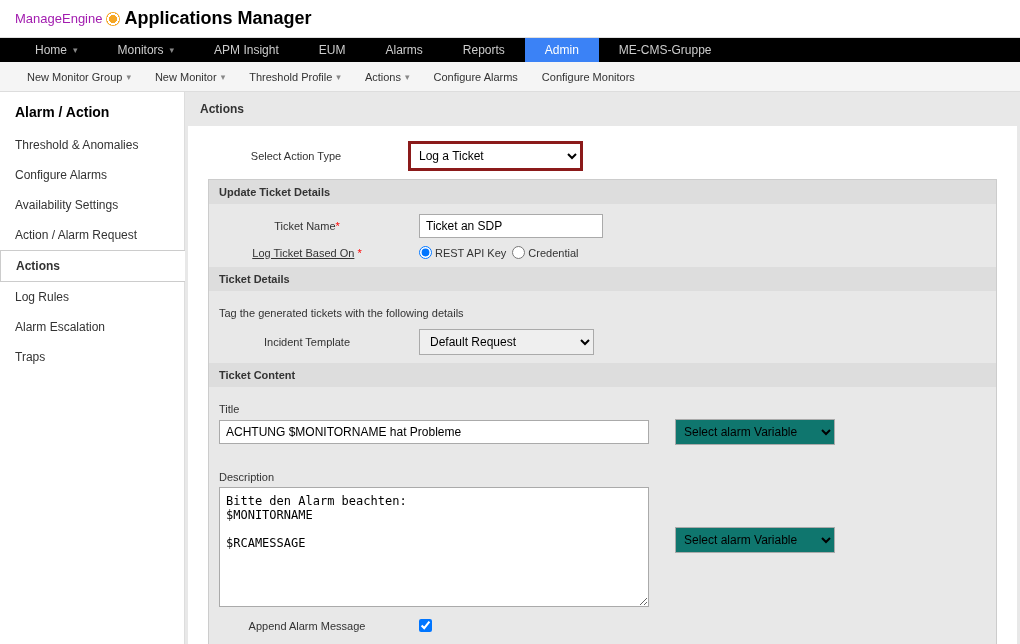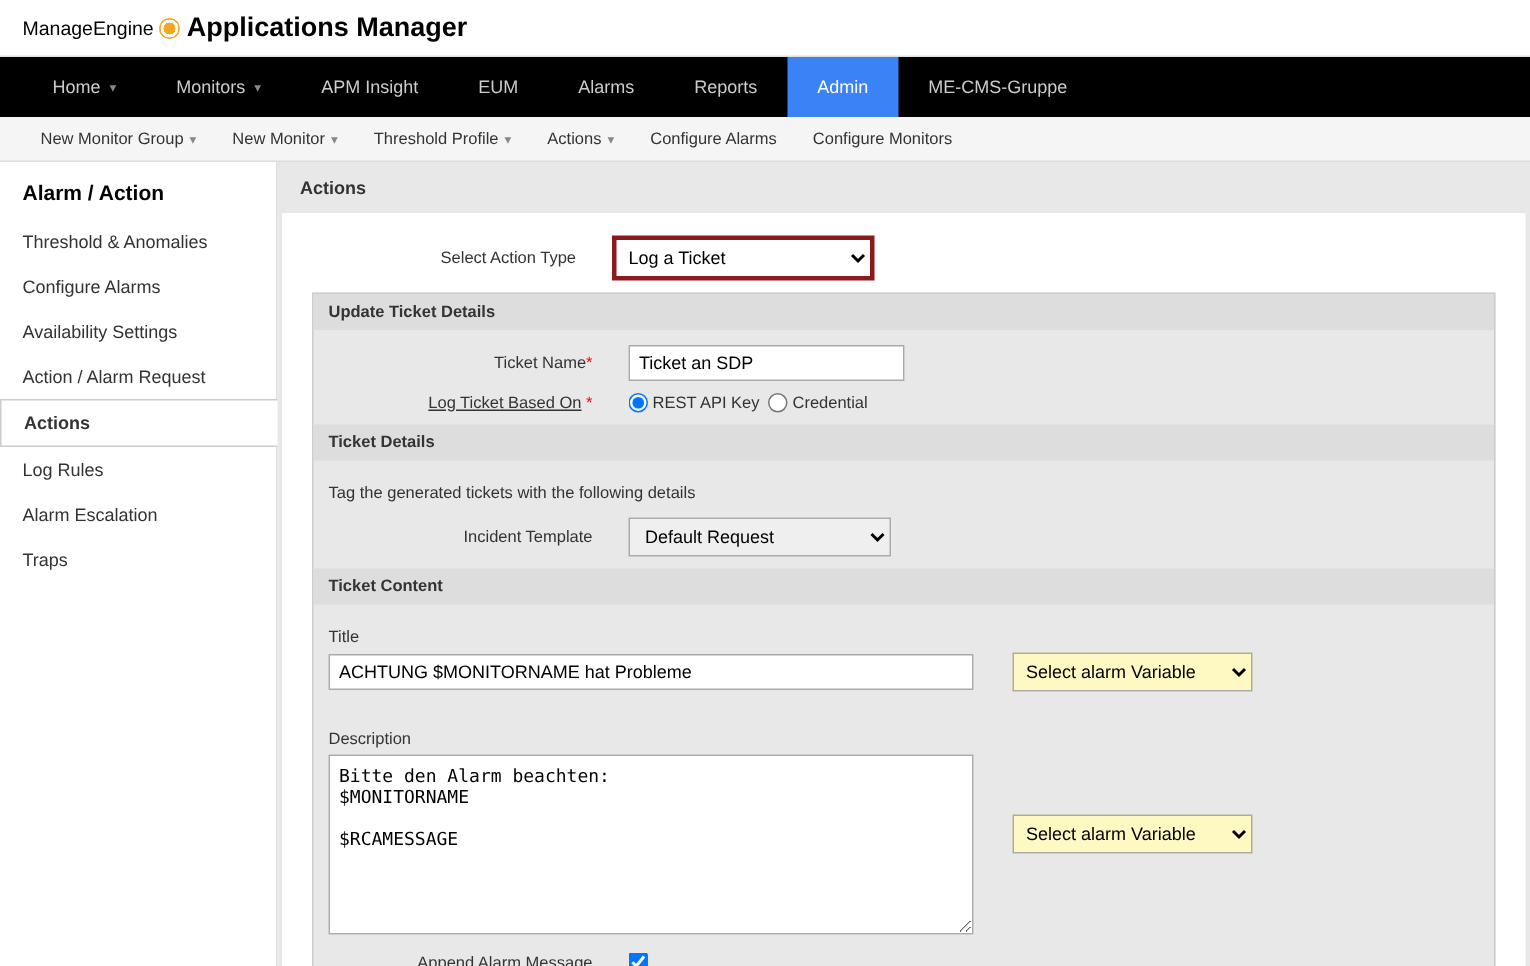--- a/index.html
+++ b/index.html
@@ -1,57 +1,57 @@
 <!DOCTYPE html>
 <html><head>
 <meta charset="utf-8">
 <style>
   * { box-sizing: border-box; margin: 0; padding: 0; }
   body { font-family: Arial, sans-serif; font-size: 12px; color: #333; background: #fff; }
   
   .header-bar { background: #fff; padding: 8px 15px; border-bottom: 1px solid #e0e0e0; }
   .logo { display: flex; align-items: center; gap: 4px; }
-  .logo-text1 { font-size: 13px; font-weight: normal; color: #000000; text-align: center; }
+  .logo-text1 { font-size: 13px; font-weight: normal; color: #a21caf; text-align: center; }
   .logo-icon { width: 14px; height: 14px; background: radial-gradient(circle, #f5a623 40%, #fff 41%, #fff 60%, #f5a623 61%); border-radius: 50%; display: inline-block; }
   .logo-text2 { font-size: 18px; font-weight: bold; color: #000; }
   
-  .nav-primary { background: #000; display: flex; align-items: center; padding: 0 15px; height: 40px; }
+  .nav-primary { background: #000; display: flex; align-items: center; padding: 0 15px; height: 24px; }
   .nav-primary .nav-item { color: #ccc; padding: 0 20px; font-size: 12px; cursor: pointer; display: flex; align-items: center; gap: 6px; height: 100%; }
   .nav-primary .nav-item.active { background: #3b82f6; color: #fff; }
   .chev { font-size: 9px; color: #888; }
   
   .nav-secondary { background: #f5f5f5; display: flex; align-items: center; padding: 0 15px; height: 30px; border-bottom: 1px solid #ddd; font-size: 11px; }
   .nav-secondary .sub-item { padding: 0 12px; color: #333; cursor: pointer; display: flex; align-items: center; gap: 4px; }
   
   .main-container { display: flex; }
   .sidebar { width: 185px; background: #fff; border-right: 1px solid #ddd; }
   .sidebar-title { font-size: 14px; font-weight: bold; padding: 12px 15px 10px; color: #000; }
   .sidebar-item { padding: 8px 15px; font-size: 12px; color: #333; cursor: pointer; }
   .sidebar-item.active { background: #fff; border: 1px solid #ccc; border-right: none; font-weight: bold; margin-right: -1px; position: relative; }
   
   .content { flex: 1; background: #e8e8e8; padding: 0; }
   .content-title-bar { background: #e8e8e8; padding: 10px 15px; font-size: 12px; font-weight: bold; }
   .content-body { background: #fff; margin: 0 3px 3px 3px; padding: 15px 20px; }
   
   .row { display: flex; align-items: center; margin-bottom: 8px; }
-  .row-label { width: 200px; text-align: right; padding-right: 24px; font-size: 11px; }
+  .row-label { width: 200px; text-align: center; padding-right: 24px; font-size: 11px; }
   .req { color: red; }
   
   select, input[type=text], textarea { border: 1px solid #aaa; padding: 4px 6px; font-size: 12px; font-family: inherit; }
   .action-type-select { width: 175px; border: 3px solid #8b1a1a; padding: 4px; background: #fff; }
   
   .section-header { background: #ddd; padding: 6px 10px; font-size: 11px; font-weight: bold; margin-bottom: 10px; }
   .section-box { background: #e8e8e8; border: 1px solid #ccc; padding: 0 0 12px 0; margin-bottom: 0; }
   .section-box .row { padding: 0 10px; }
   .section-sub { font-size: 11px; padding: 6px 10px 10px; color: #333; }
   .field-label-inline { font-size: 11px; padding: 6px 10px 4px; }
   
   .title-input { width: 430px; padding: 6px; }
   .desc-box { width: 430px; height: 120px; padding: 6px; font-family: monospace; font-size: 12px; resize: both; }
-  .var-select { width: 160px; padding: 4px; background: #fef9c3; border: 1px solid #aaa; }
+  .var-select { width: 160px; padding: 4px; background: #0f766e; border: 1px solid #aaa; }
   .flex-row { display: flex; align-items: flex-start; gap: 26px; padding: 0 10px; }
   .flex-row.middle { align-items: center; }
   
   .underline-link { text-decoration: underline; }
   .radio-group { display: flex; align-items: center; gap: 6px; font-size: 11px; }
   .radio-group label { display: flex; align-items: center; gap: 3px; }
   
   .incident-select { width: 175px; }
   .ticket-name-input { width: 184px; }
 </style>

